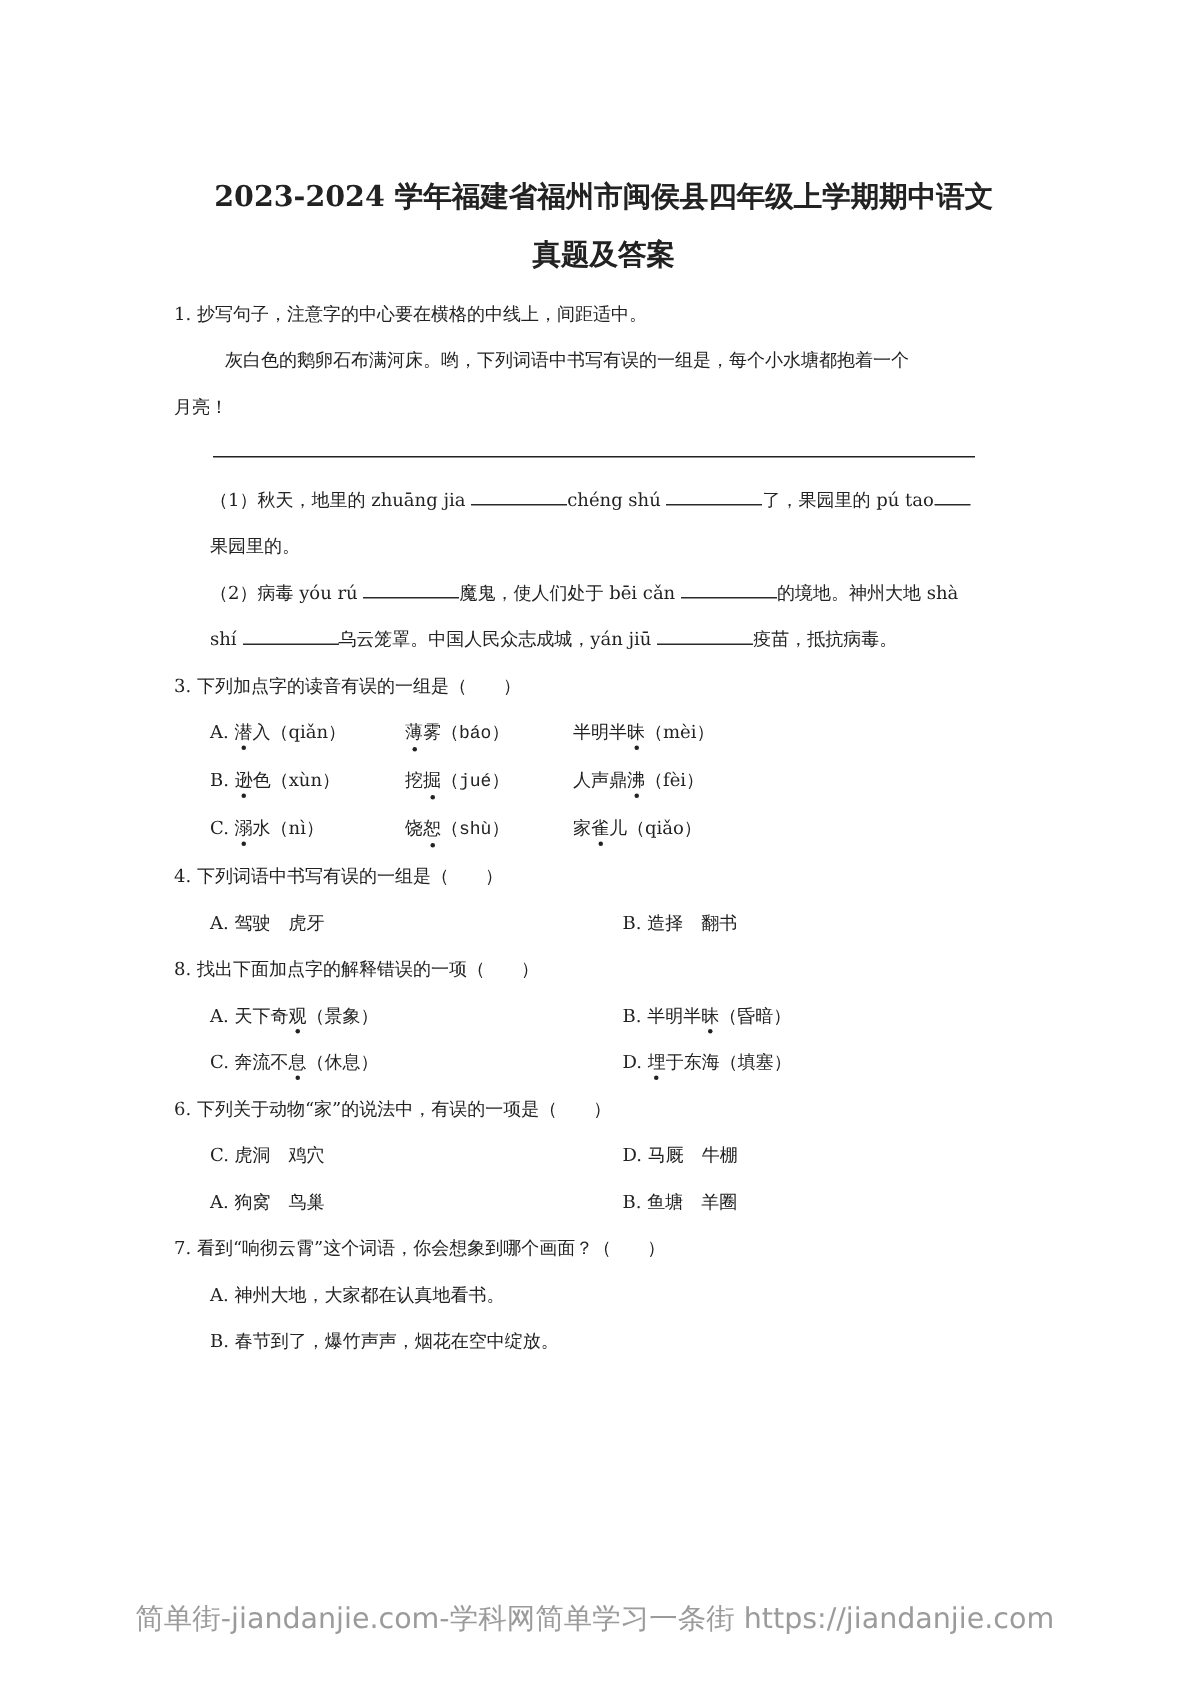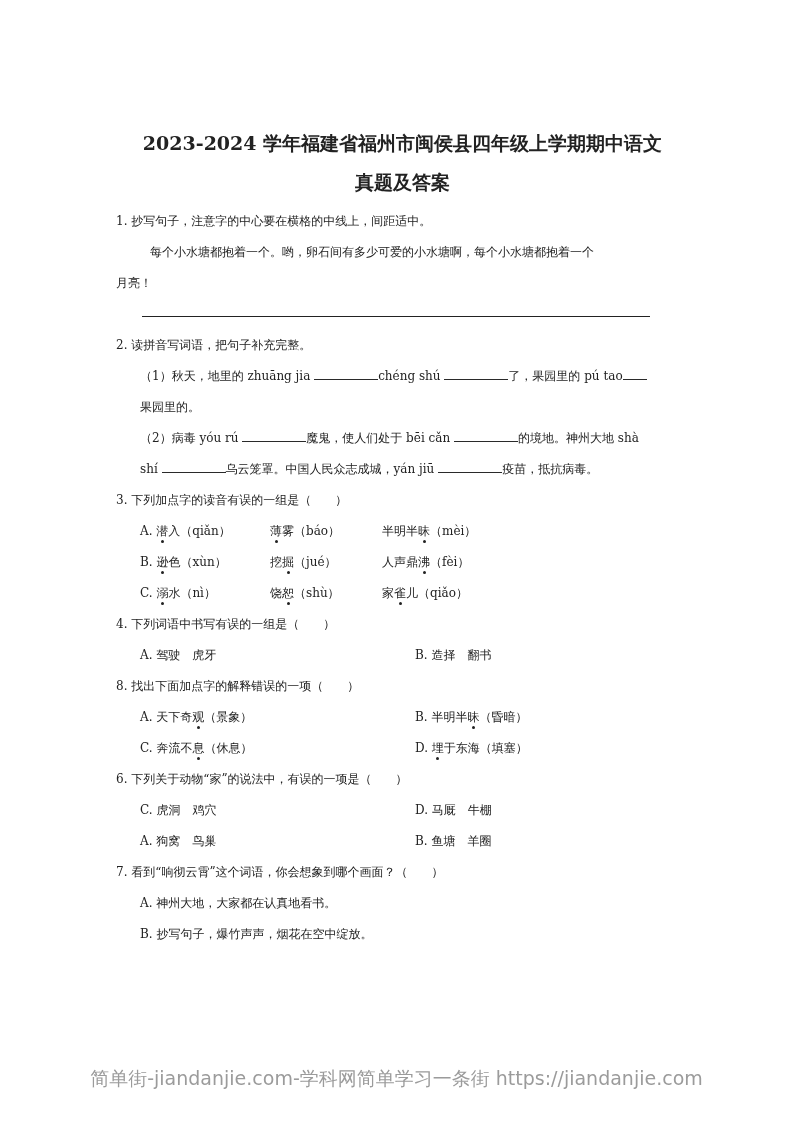--- a/index.html
+++ b/index.html
@@ -11,42 +11,42 @@
     font-family: "DejaVu Serif", "Liberation Serif", serif;
     color: #222222;
   }
   .page { padding: 112px 104px 0 116px; }
 
   .title {
     text-align: center;
     font-weight: bold;
     font-size: 19px;
     line-height: 39px;
-    margin: 12px -10px 4px -10px;
+    margin: 0 -10px 4px -10px;
     white-space: nowrap;
   }
 
   .line {
     font-size: 12px;
     line-height: 31px;
     white-space: nowrap;
   }
   .indent-first { text-indent: 34px; }
   .sub { padding-left: 24px; }
 
   .answer-rule {
     height: 0;
     border-bottom: 1.5px solid #222222;
     width: 508px;
     margin: 17px 0 13px 26px;
   }
 
   
   .q3c1 { display: inline-block; width: 130px; }
-  .q3c2 { display: inline-block; width: 112px; }
+  .q3c2 { display: inline-block; width: 112px; font-family: Liberation Mono, monospace; }
 
   
   .colL { display: inline-block; width: 275px; }
 
   
   .blank {
     display: inline-block;
     width: 64px; height: 2px;
     border-bottom: 1px solid #2a2a2a;
   }
@@ -78,25 +78,24 @@
 <body>
 
 <div class="page">
 
   <div class="title">
     <div>2023-2024 学年福建省福州市闽侯县四年级上学期期中语文</div>
     <div>真题及答案</div>
   </div>
 
   <div class="line">1. 抄写句子，注意字的中心要在横格的中线上，间距适中。</div>
-  <div class="line indent-first">每个小水塘都抱着一个。哟，卵石间有多少可爱的小水塘啊，每个小水塘都抱着一个</div>
+  <div class="line indent-first">灰白色的鹅卵石布满河床。哟，下列词语中书写有误的一组是，每个小水塘都抱着一个</div>
   <div class="line">月亮！</div>
   <div class="answer-rule"></div>
 
-  <div class="line">2. 读拼音写词语，把句子补充完整。</div>
   <div class="line sub">（1）秋天，地里的 zhuāng jia <span class="blank"></span>chéng shú <span class="blank"></span>了，果园里的 pú tao<span class="blank sm"></span></div>
   <div class="line sub">果园里的。</div>
   <div class="line sub">（2）病毒 yóu rú <span class="blank"></span>魔鬼，使人们处于 bēi cǎn <span class="blank"></span>的境地。神州大地 shà</div>
   <div class="line sub">shí <span class="blank"></span>乌云笼罩。中国人民众志成城，yán jiū <span class="blank"></span>疫苗，抵抗病毒。</div>
 
   <div class="line">3. 下列加点字的读音有误的一组是（　　）</div>
   <div class="line sub">
     <span class="q3c1">A. <span class="dot">潜</span>入（qiǎn）</span><span class="q3c2"><span class="dot">薄</span>雾（báo）</span><span>半明半<span class="dot">昧</span>（mèi）</span>
   </div>
   <div class="line sub">
@@ -122,17 +121,17 @@
   <div class="line">6. 下列关于动物“家”的说法中，有误的一项是（　　）</div>
   <div class="line sub">
     <span class="colL">C. 虎洞　鸡穴</span><span>D. 马厩　牛棚</span>
   </div>
   <div class="line sub">
     <span class="colL">A. 狗窝　鸟巢</span><span>B. 鱼塘　羊圈</span>
   </div>
 
   <div class="line">7. 看到“响彻云霄”这个词语，你会想象到哪个画面？（　　）</div>
   <div class="line sub">A. 神州大地，大家都在认真地看书。</div>
-  <div class="line sub">B. 抄写句子，爆竹声声，烟花在空中绽放。</div>
+  <div class="line sub">B. 春节到了，爆竹声声，烟花在空中绽放。</div>
 
 </div>
 
 <div class="footer">简单街-jiandanjie.com-学科网简单学习一条街 https://jiandanjie.com</div>
 
 </body></html>

